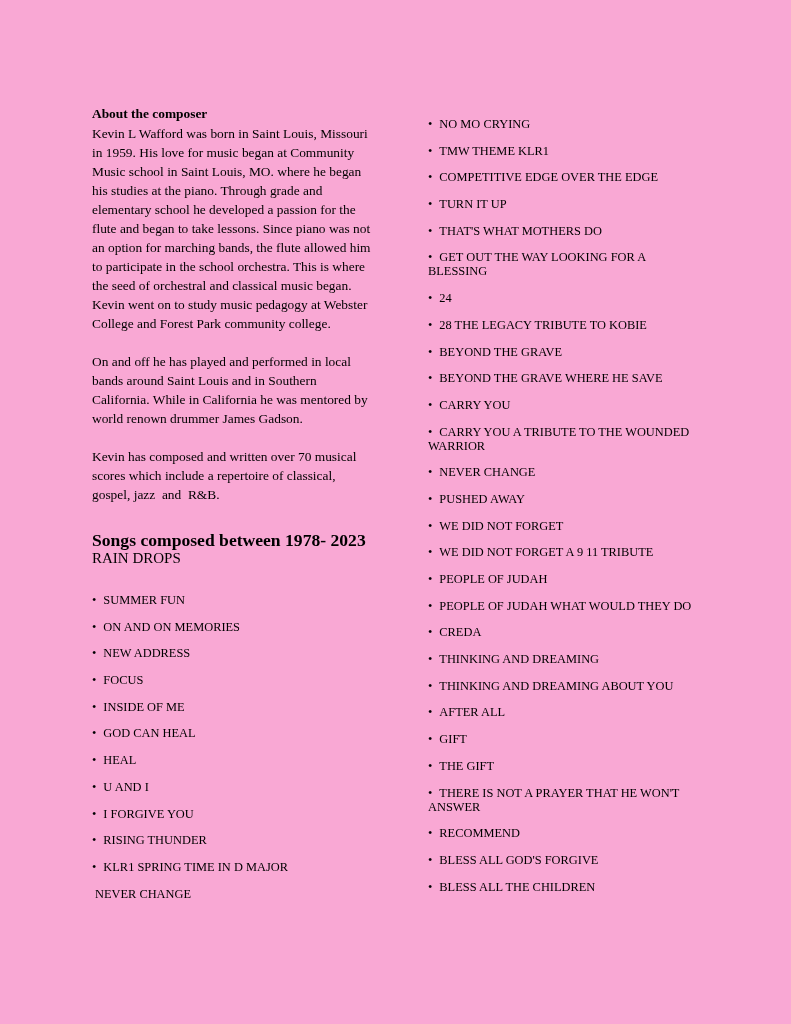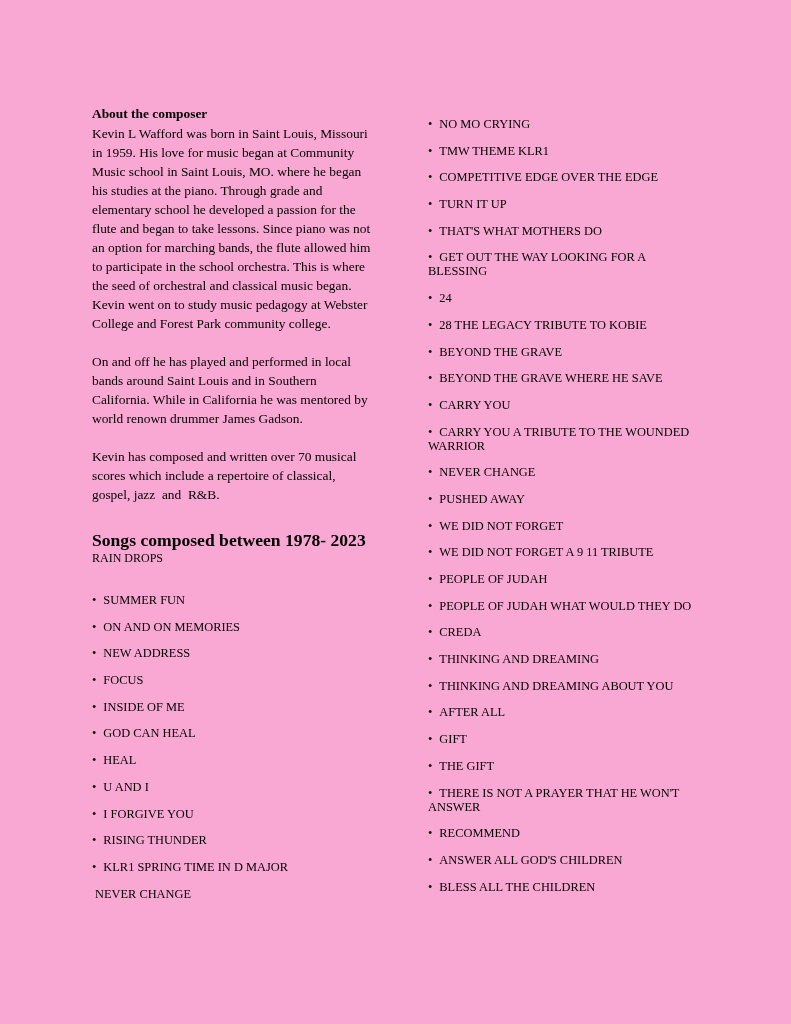--- a/index.html
+++ b/index.html
@@ -47,21 +47,21 @@
     white-space: pre-wrap;
   }
   .songs-heading {
     font-size: 17.6px;
     font-weight: bold;
     line-height: 21px;
     margin: 26px 0 0 0;
     white-space: nowrap;
   }
   .songs-subheading {
-    font-size: 12px;
+    font-size: 15px;
     line-height: 15px;
     margin: 0;
   }
   .song-list {
     margin-top: 27px;
   }
   .col-right .song-list {
     margin-top: 0;
   }
   .item {
@@ -169,19 +169,19 @@
         <div class="item"><span class="bullet">•</span><span class="item-text">AFTER ALL</span></div>
 
         <div class="item"><span class="bullet">•</span><span class="item-text">GIFT</span></div>
 
         <div class="item"><span class="bullet">•</span><span class="item-text">THE GIFT</span></div>
 
         <div class="item"><span class="bullet">•</span><span class="item-text">THERE IS NOT A PRAYER THAT HE WON'T ANSWER</span></div>
 
         <div class="item"><span class="bullet">•</span><span class="item-text">RECOMMEND</span></div>
 
-        <div class="item"><span class="bullet">•</span><span class="item-text">ANSWER ALL GOD'S CHILDREN</span></div>
+        <div class="item"><span class="bullet">•</span><span class="item-text">BLESS ALL GOD'S FORGIVE</span></div>
 
         <div class="item"><span class="bullet">•</span><span class="item-text">BLESS ALL THE CHILDREN</span></div>
       </div>
   </div>
 
 </div>
 
 </body></html>

